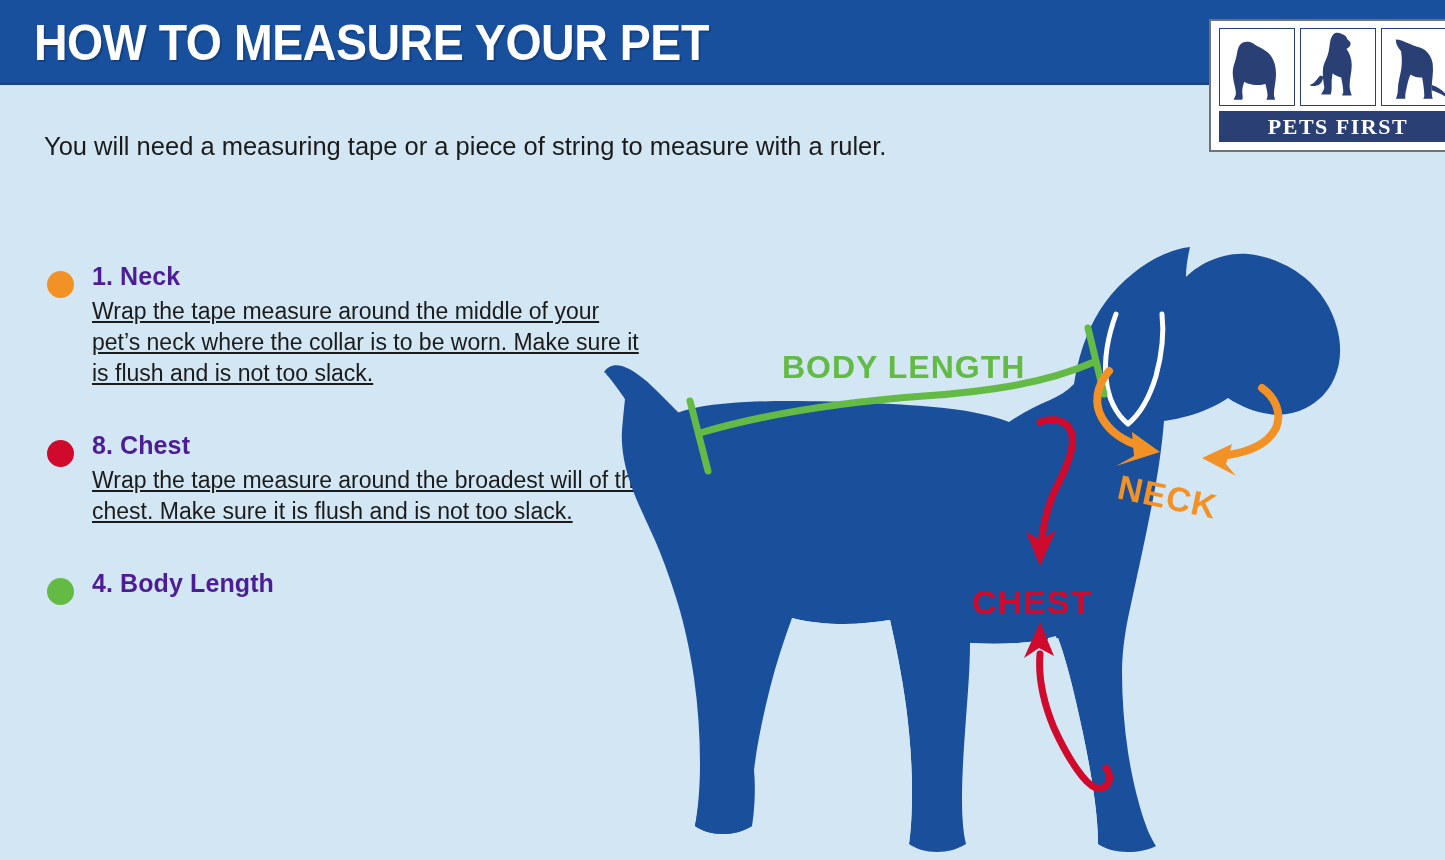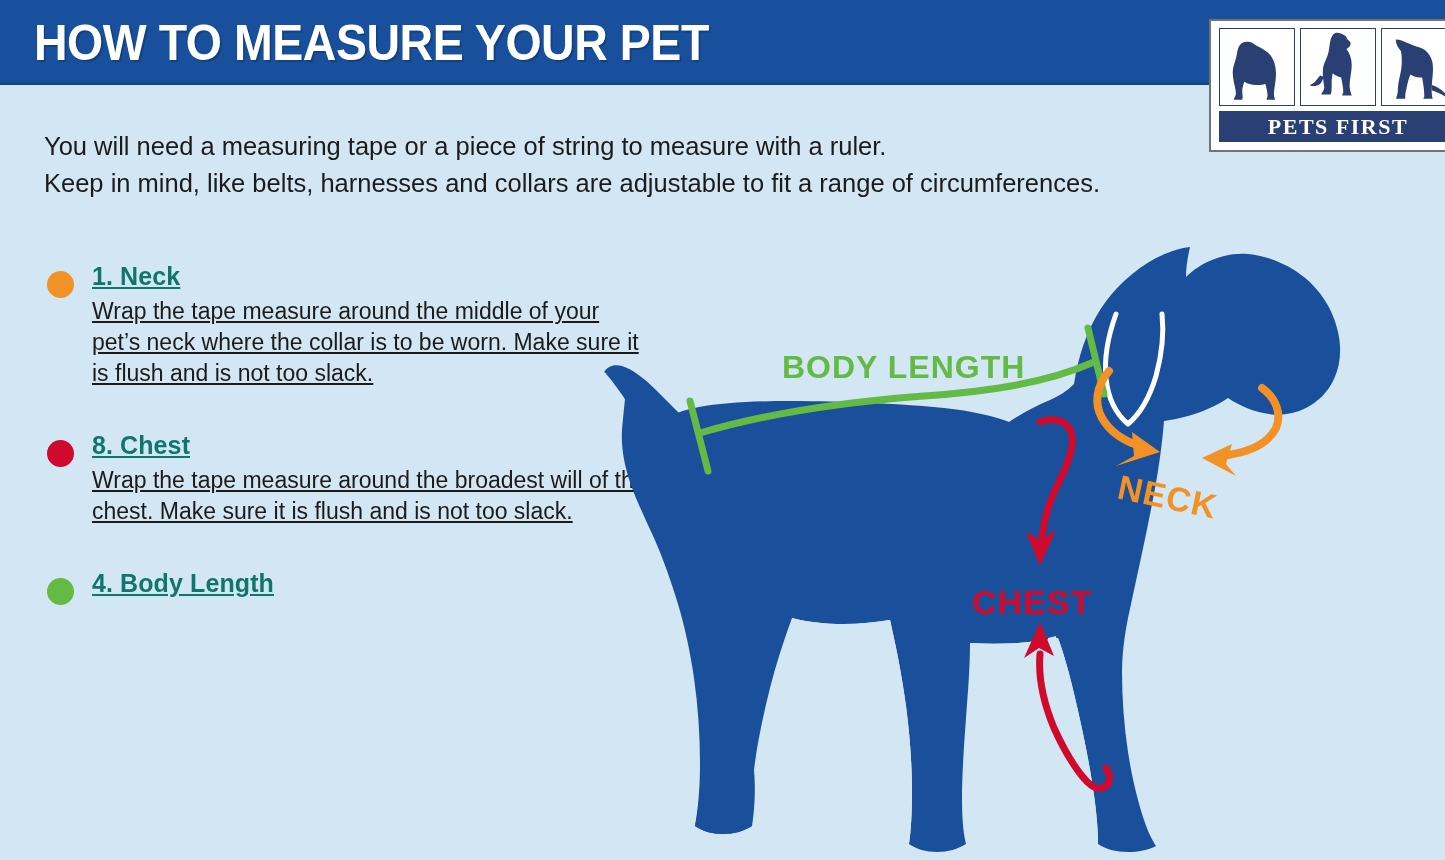--- a/index.html
+++ b/index.html
@@ -111,24 +111,23 @@
     position: absolute;
     left: 7px;
     top: 9px;
     width: 27px;
     height: 27px;
     border-radius: 50%;
   }
   .step-title {
     font-size: 25px;
     font-weight: bold;
-    color: #0f766e;
+    color: #4c1d95;
     margin: 0 0 5px 0;
     letter-spacing: 0.1px;
-    text-decoration: underline;
   }
   .step-body {
     font-size: 23px;
     line-height: 31px;
     color: #1b1b1b;
     width: 560px;
     text-decoration: underline;
   }
 
   
@@ -172,21 +171,20 @@
       </svg>
     </div>
   </div>
   <div class="logo-bar">
     <span>PETS FIRST</span>
   </div>
 </div>
 
 <div class="intro">
   <div>You will need a measuring tape or a piece of string to measure with a ruler.</div>
-  <div>Keep in mind, like belts, harnesses and collars are adjustable to fit a range of circumferences.</div>
 </div>
 
 <div class="steps">
 
   <div class="step">
     <span class="step-bullet" style="background:#f29226"></span>
     <div class="step-title">1. Neck</div>
     <div class="step-body">Wrap the tape measure around the middle of your pet’s neck where the collar is to be worn. Make sure it is flush and is not too slack.</div>
   </div>
 

